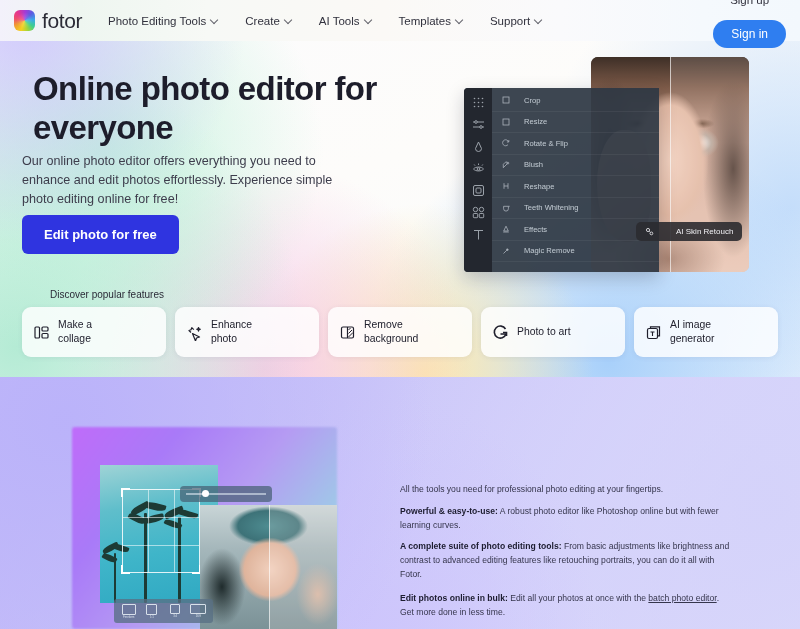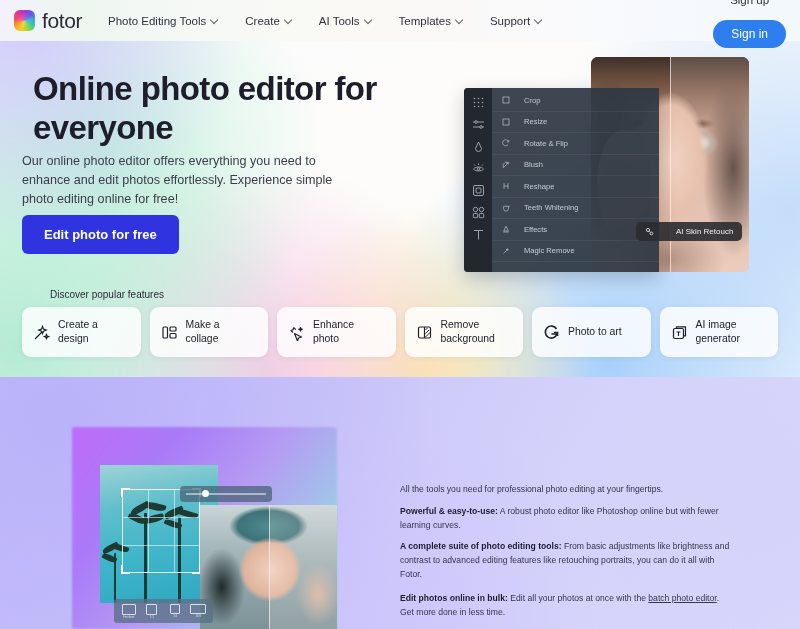--- a/index.html
+++ b/index.html
@@ -435,31 +435,20 @@
             <circle cx="6.4" cy="6.4" r="1.4"></circle>
             <path d="M4.3 4.3l1 1"></path>
           </svg></span>
       <span>AI Skin Retouch</span>
     </div>
   </div>
 
   <div class="features-label">Discover popular features</div>
   <div class="features-row">
 
-    <div class="fcard">
-      <span class="fcard-ico"><svg viewBox="0 0 17 17" fill="none" stroke="#1f1f2c" stroke-width="1.2" stroke-linecap="round">
-            <path d="M2.5 14.5L9 8"></path>
-            <path d="M9.5 2.5l1 2.6 2.6 1-2.6 1-1 2.6-1-2.6-2.6-1 2.6-1z"></path>
-            <path d="M13.5 10.5l.6 1.5 1.5.6-1.5.6-.6 1.5-.6-1.5-1.5-.6 1.5-.6z"></path>
-          </svg></span>
-      <span class="fcard-label">
-        <span>Create a</span><br>
-        <span>design</span>
-      </span>
-    </div>
 
     <div class="fcard">
       <span class="fcard-ico"><svg viewBox="0 0 17 17" fill="none" stroke="#1f1f2c" stroke-width="1.2">
             <rect x="2" y="3" width="4.5" height="11" rx="1"></rect>
             <rect x="9" y="3" width="6" height="4" rx="1"></rect>
             <rect x="9" y="9.5" width="6" height="4.5" rx="1"></rect>
           </svg></span>
       <span class="fcard-label">
         <span>Make a</span><br>
         <span>collage</span>

